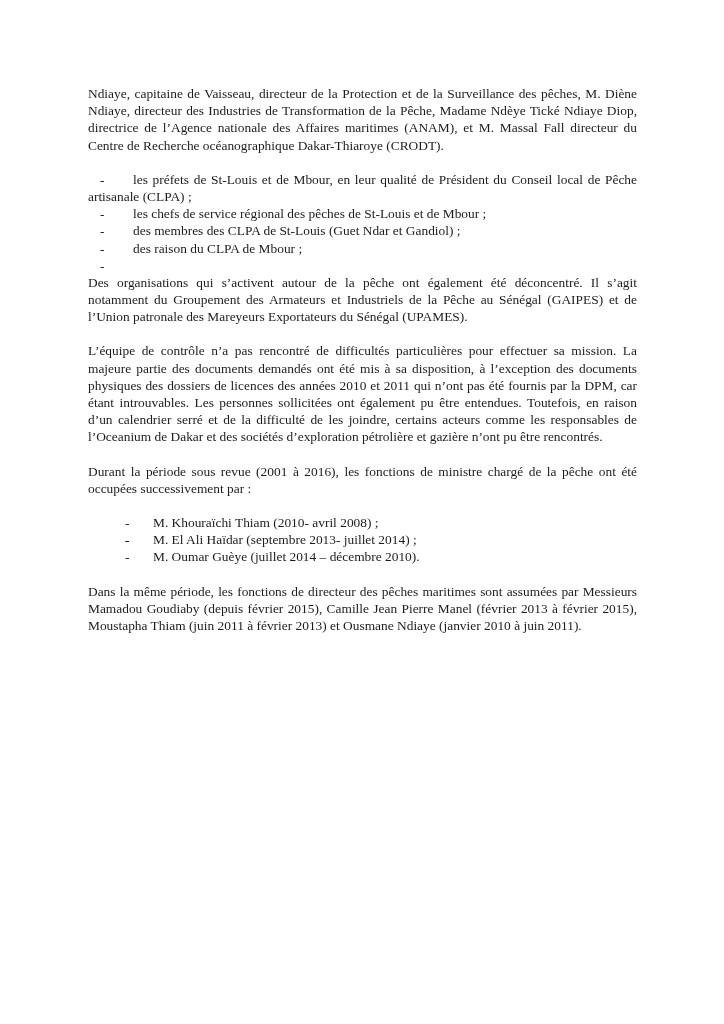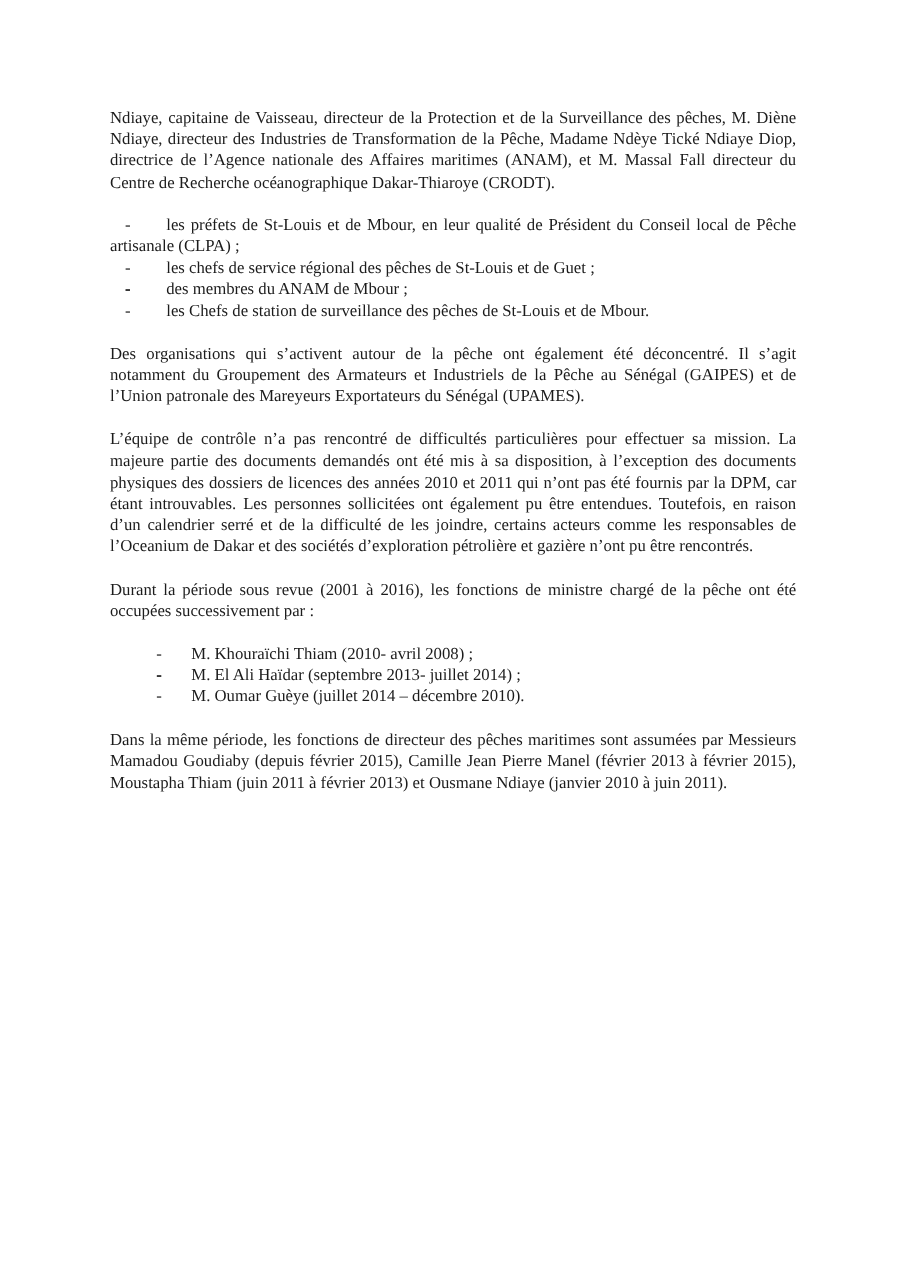--- a/index.html
+++ b/index.html
@@ -82,32 +82,32 @@
     <p class="para">Ndiaye, capitaine de Vaisseau, directeur de la Protection et de la Surveillance des pêches, M. Diène Ndiaye, directeur des Industries de Transformation de la Pêche, Madame Ndèye Tické Ndiaye Diop, directrice de l’Agence nationale des Affaires maritimes (ANAM), et M. Massal Fall directeur du Centre de Recherche océanographique Dakar-Thiaroye (CRODT).</p>
 
 
     <div class="blist blist-outer">
       <div class="li">
         <span class="marker">-</span>
         <span>les préfets de St-Louis et de Mbour, en leur qualité de Président du Conseil local de Pêche artisanale (CLPA) ;</span>
       </div>
       <div class="li">
         <span class="marker">-</span>
-        <span>les chefs de service régional des pêches de St-Louis et de Guet ;</span>
+        <span>les chefs de service régional des pêches de St-Louis et de Mbour ;</span>
       </div>
       <div class="li">
         <span class="marker">-</span>
+        <span>des membres des CLPA de St-Louis (Guet Ndar et Gandiol) ;</span>
       </div>
       <div class="li">
         <span class="marker">-</span>
-        <span>des membres du ANAM de Mbour ;</span>
+        <span>des raison du CLPA de Mbour ;</span>
       </div>
       <div class="li">
         <span class="marker">-</span>
-        <span>les Chefs de station de surveillance des pêches de St-Louis et de Mbour.</span>
       </div>
     </div>
 
     <p class="para">Des organisations qui s’activent autour de la pêche ont également été déconcentré. Il s’agit notamment du Groupement des Armateurs et Industriels de la Pêche au Sénégal (GAIPES) et de l’Union patronale des Mareyeurs Exportateurs du Sénégal (UPAMES).</p>
 
     <p class="para">L’équipe de contrôle n’a pas rencontré de difficultés particulières pour effectuer sa mission. La majeure partie des documents demandés ont été mis à sa disposition, à l’exception des documents physiques des dossiers de licences des années 2010 et 2011 qui n’ont pas été fournis par la DPM, car étant introuvables. Les personnes sollicitées ont également pu être entendues. Toutefois, en raison d’un calendrier serré et de la difficulté de les joindre, certains acteurs comme les responsables de l’Oceanium de Dakar et des sociétés d’exploration pétrolière et gazière n’ont pu être rencontrés.</p>
 
     <p class="para">Durant la période sous revue (2001 à 2016), les fonctions de ministre chargé de la pêche ont été occupées successivement par :</p>
 
     <div class="blist blist-inner">

